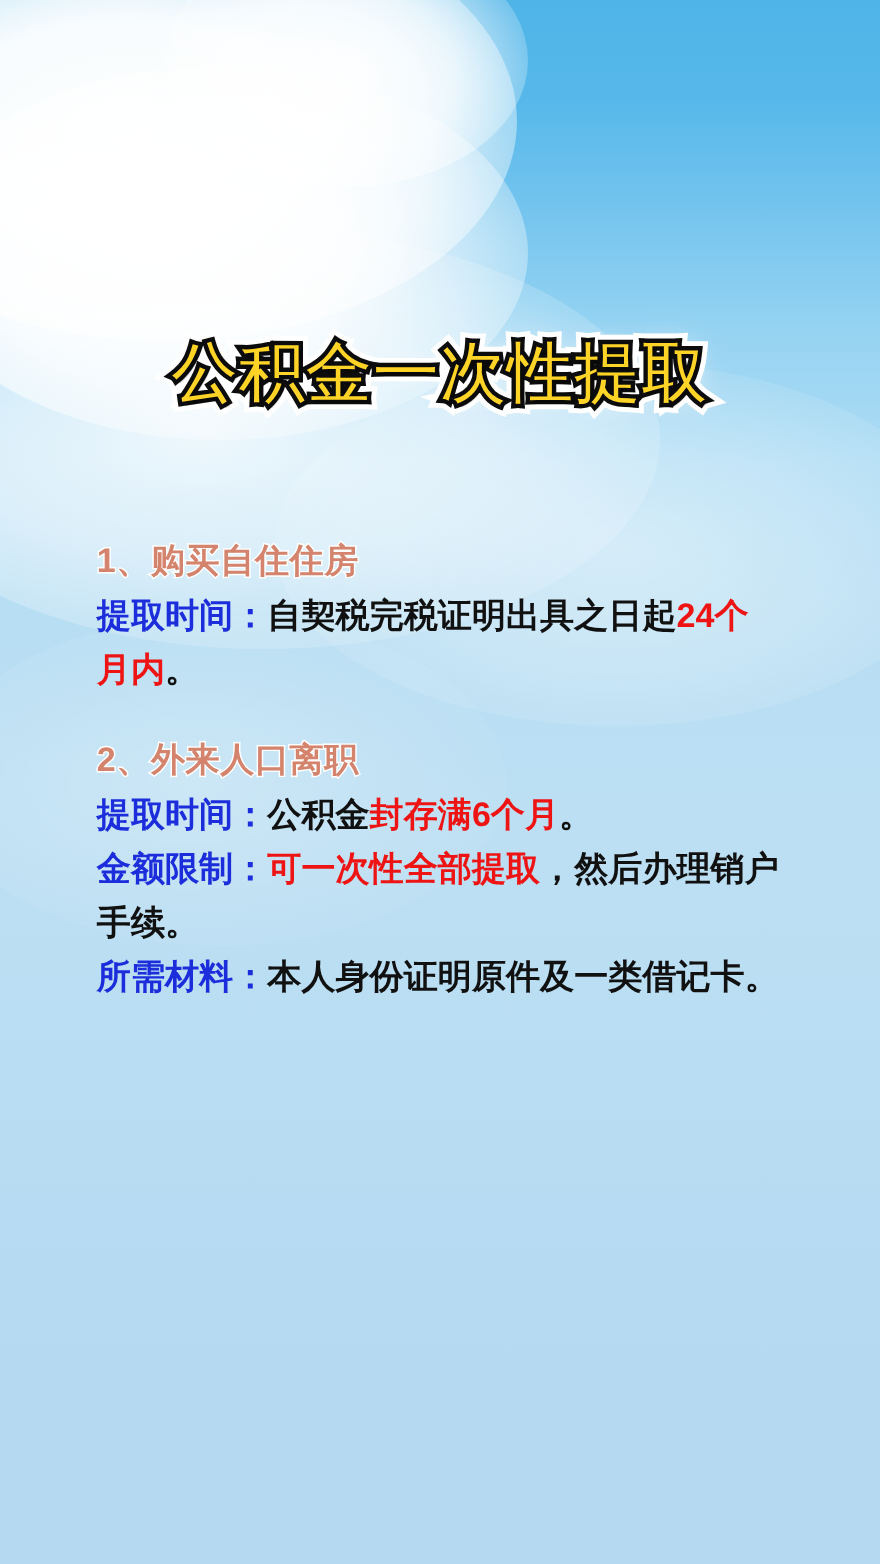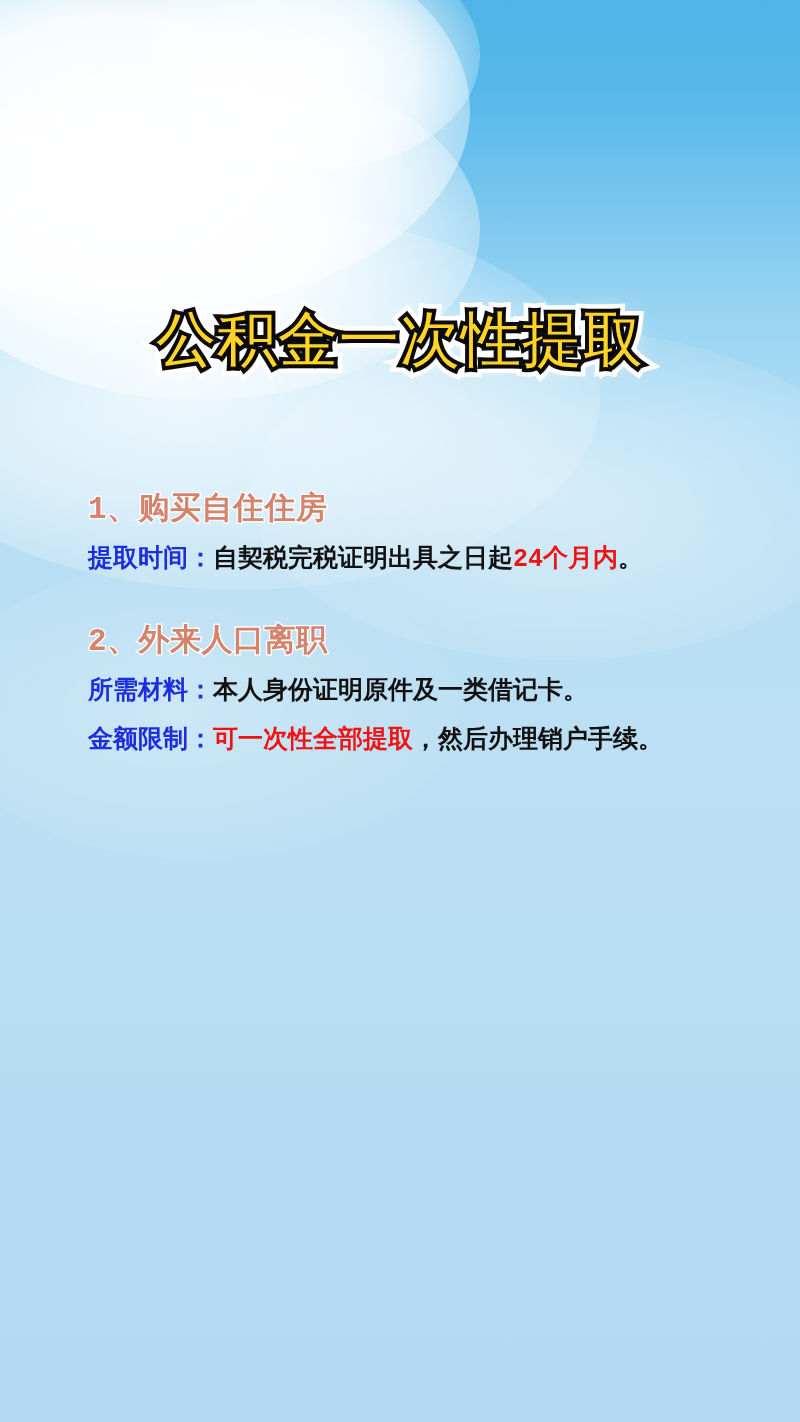--- a/index.html
+++ b/index.html
@@ -126,38 +126,37 @@
     text-shadow: 3px 4px 0 rgba(0,0,0,0.22);
   }
 
   
   #content {
     position: absolute;
     left: 88px;
     top: 488px;
     width: 622px;
     z-index: 4;
-    font-family: Liberation Mono, monospace;
   }
   .section { margin: 0 0 36px 0; }
   .section:last-child { margin-bottom: 12px; }
 
   .sec-head {
     font-size: 31px;
     line-height: 44px;
     font-weight: bold;
     color: #d4836c;
     -webkit-text-stroke: 2.6px #ffffff;
     paint-order: stroke fill;
     margin: 0 0 3px 0;
     letter-spacing: 0.5px;
   }
 
   .line {
-    font-size: 25px;
+    font-size: 31px;
     line-height: 49px;
     color: #111111;
     font-weight: bold;
     margin: 0;
     text-indent: 0;
     letter-spacing: 0px;
     word-break: break-all;
   }
   .lbl   { color: #1c2ddb; }
   .red   { color: #ee1414; }
@@ -180,18 +179,19 @@
     <span class="title-main">公积金一次性提取</span>
   </div>
 
   <div id="content">
       <div class="section">
         <p class="sec-head">1、购买自住住房</p>
         <p class="line"><span class="lbl">提取时间：</span><span class="blk">自契税完税证明出具之日起</span><span class="red">24个月内</span><span class="blk">。</span></p>
       </div>
       <div class="section">
         <p class="sec-head">2、外来人口离职</p>
+        <p class="line"><span class="lbl">提取时间：</span><span class="blk">公积金</span><span class="red">封存满6个月</span><span class="blk">。</span></p>
+        <p class="line"><span class="lbl">金额限制：</span><span class="red">可一次性全部提取</span><span class="blk">，然后办理销户手续。</span></p>
         <p class="line"><span class="lbl">所需材料：</span><span class="blk">本人身份证明原件及一类借记卡。</span></p>
-        <p class="line"><span class="lbl">金额限制：</span><span class="red">可一次性全部提取</span><span class="blk">，然后办理销户手续。</span></p>
       </div>
     </div>
 
 </div>
 
 </body></html>

